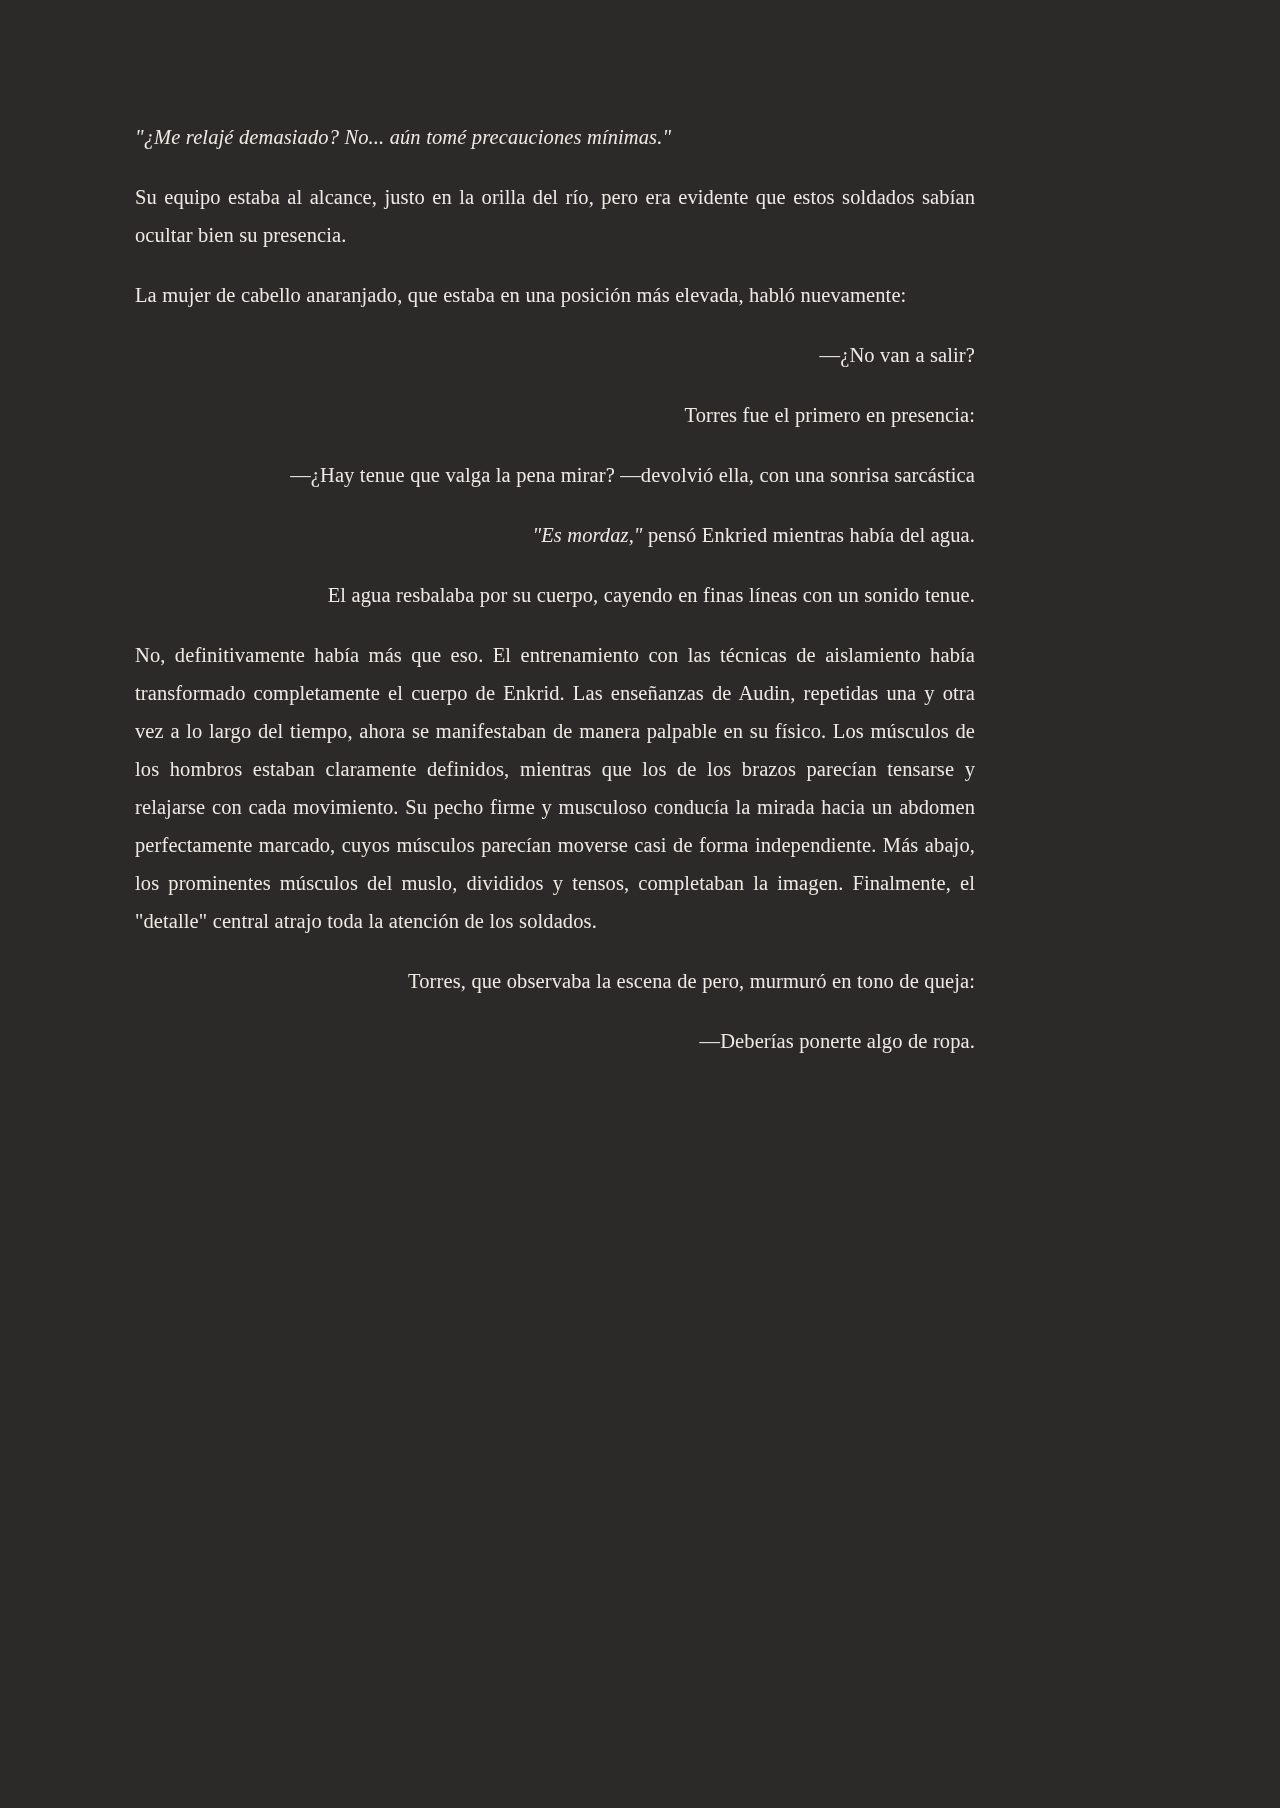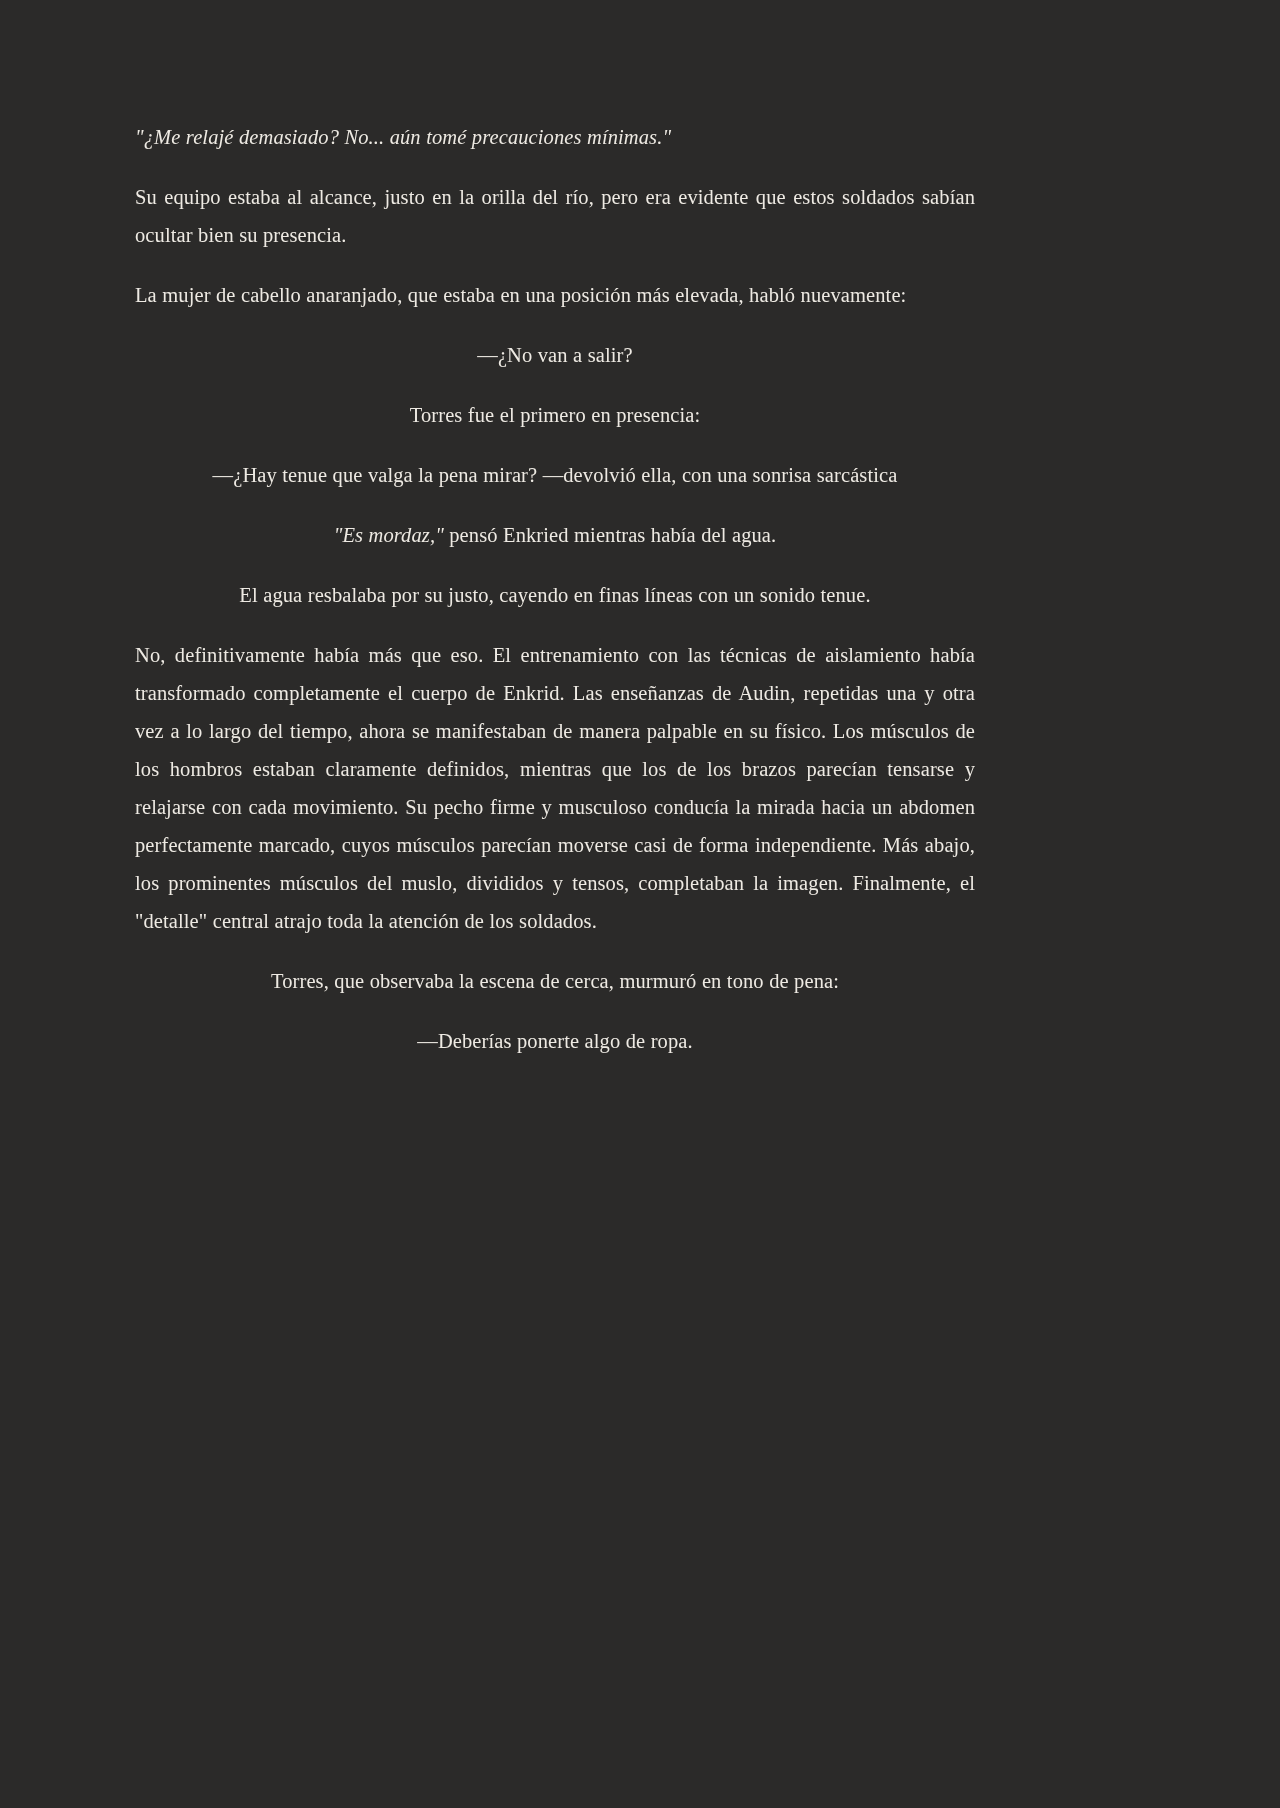--- a/index.html
+++ b/index.html
@@ -31,21 +31,21 @@
     text-align: justify;
     text-justify: inter-word;
     letter-spacing: 0.1px;
     word-spacing: 0.2px;
   }
   p.para:last-child {
     margin-bottom: 8px;
   }
   
   p.flow {
-    text-align: center;
+    text-align: right;
   }
   .it {
     font-style: italic;
   }
   p.lead {
     font-style: italic;
   }
 </style>
 </head>
 <body>
@@ -61,24 +61,24 @@
 
     <p class="para flow">—¿No van a salir?</p>
 
     <p class="para flow">Torres fue el primero en presencia:</p>
 
 
     <p class="para flow">—¿Hay tenue que valga la pena mirar? —devolvió ella, con una sonrisa sarcástica</p>
 
     <p class="para flow"><span class="it">"Es mordaz,"</span><span> pensó Enkried mientras había del agua.</span></p>
 
-    <p class="para flow">El agua resbalaba por su justo, cayendo en finas líneas con un sonido tenue.</p>
+    <p class="para flow">El agua resbalaba por su cuerpo, cayendo en finas líneas con un sonido tenue.</p>
 
 
     <p class="para">No, definitivamente había más que eso. El entrenamiento con las técnicas de aislamiento había transformado completamente el cuerpo de Enkrid. Las enseñanzas de Audin, repetidas una y otra vez a lo largo del tiempo, ahora se manifestaban de manera palpable en su físico. Los músculos de los hombros estaban claramente definidos, mientras que los de los brazos parecían tensarse y relajarse con cada movimiento. Su pecho firme y musculoso conducía la mirada hacia un abdomen perfectamente marcado, cuyos músculos parecían moverse casi de forma independiente. Más abajo, los prominentes músculos del muslo, divididos y tensos, completaban la imagen. Finalmente, el "detalle" central atrajo toda la atención de los soldados.</p>
 
 
-    <p class="para flow">Torres, que observaba la escena de cerca, murmuró en tono de pena:</p>
+    <p class="para flow">Torres, que observaba la escena de pero, murmuró en tono de queja:</p>
 
     <p class="para flow">—Deberías ponerte algo de ropa.</p>
 
   </div>
 </div>
 
 </body></html>

